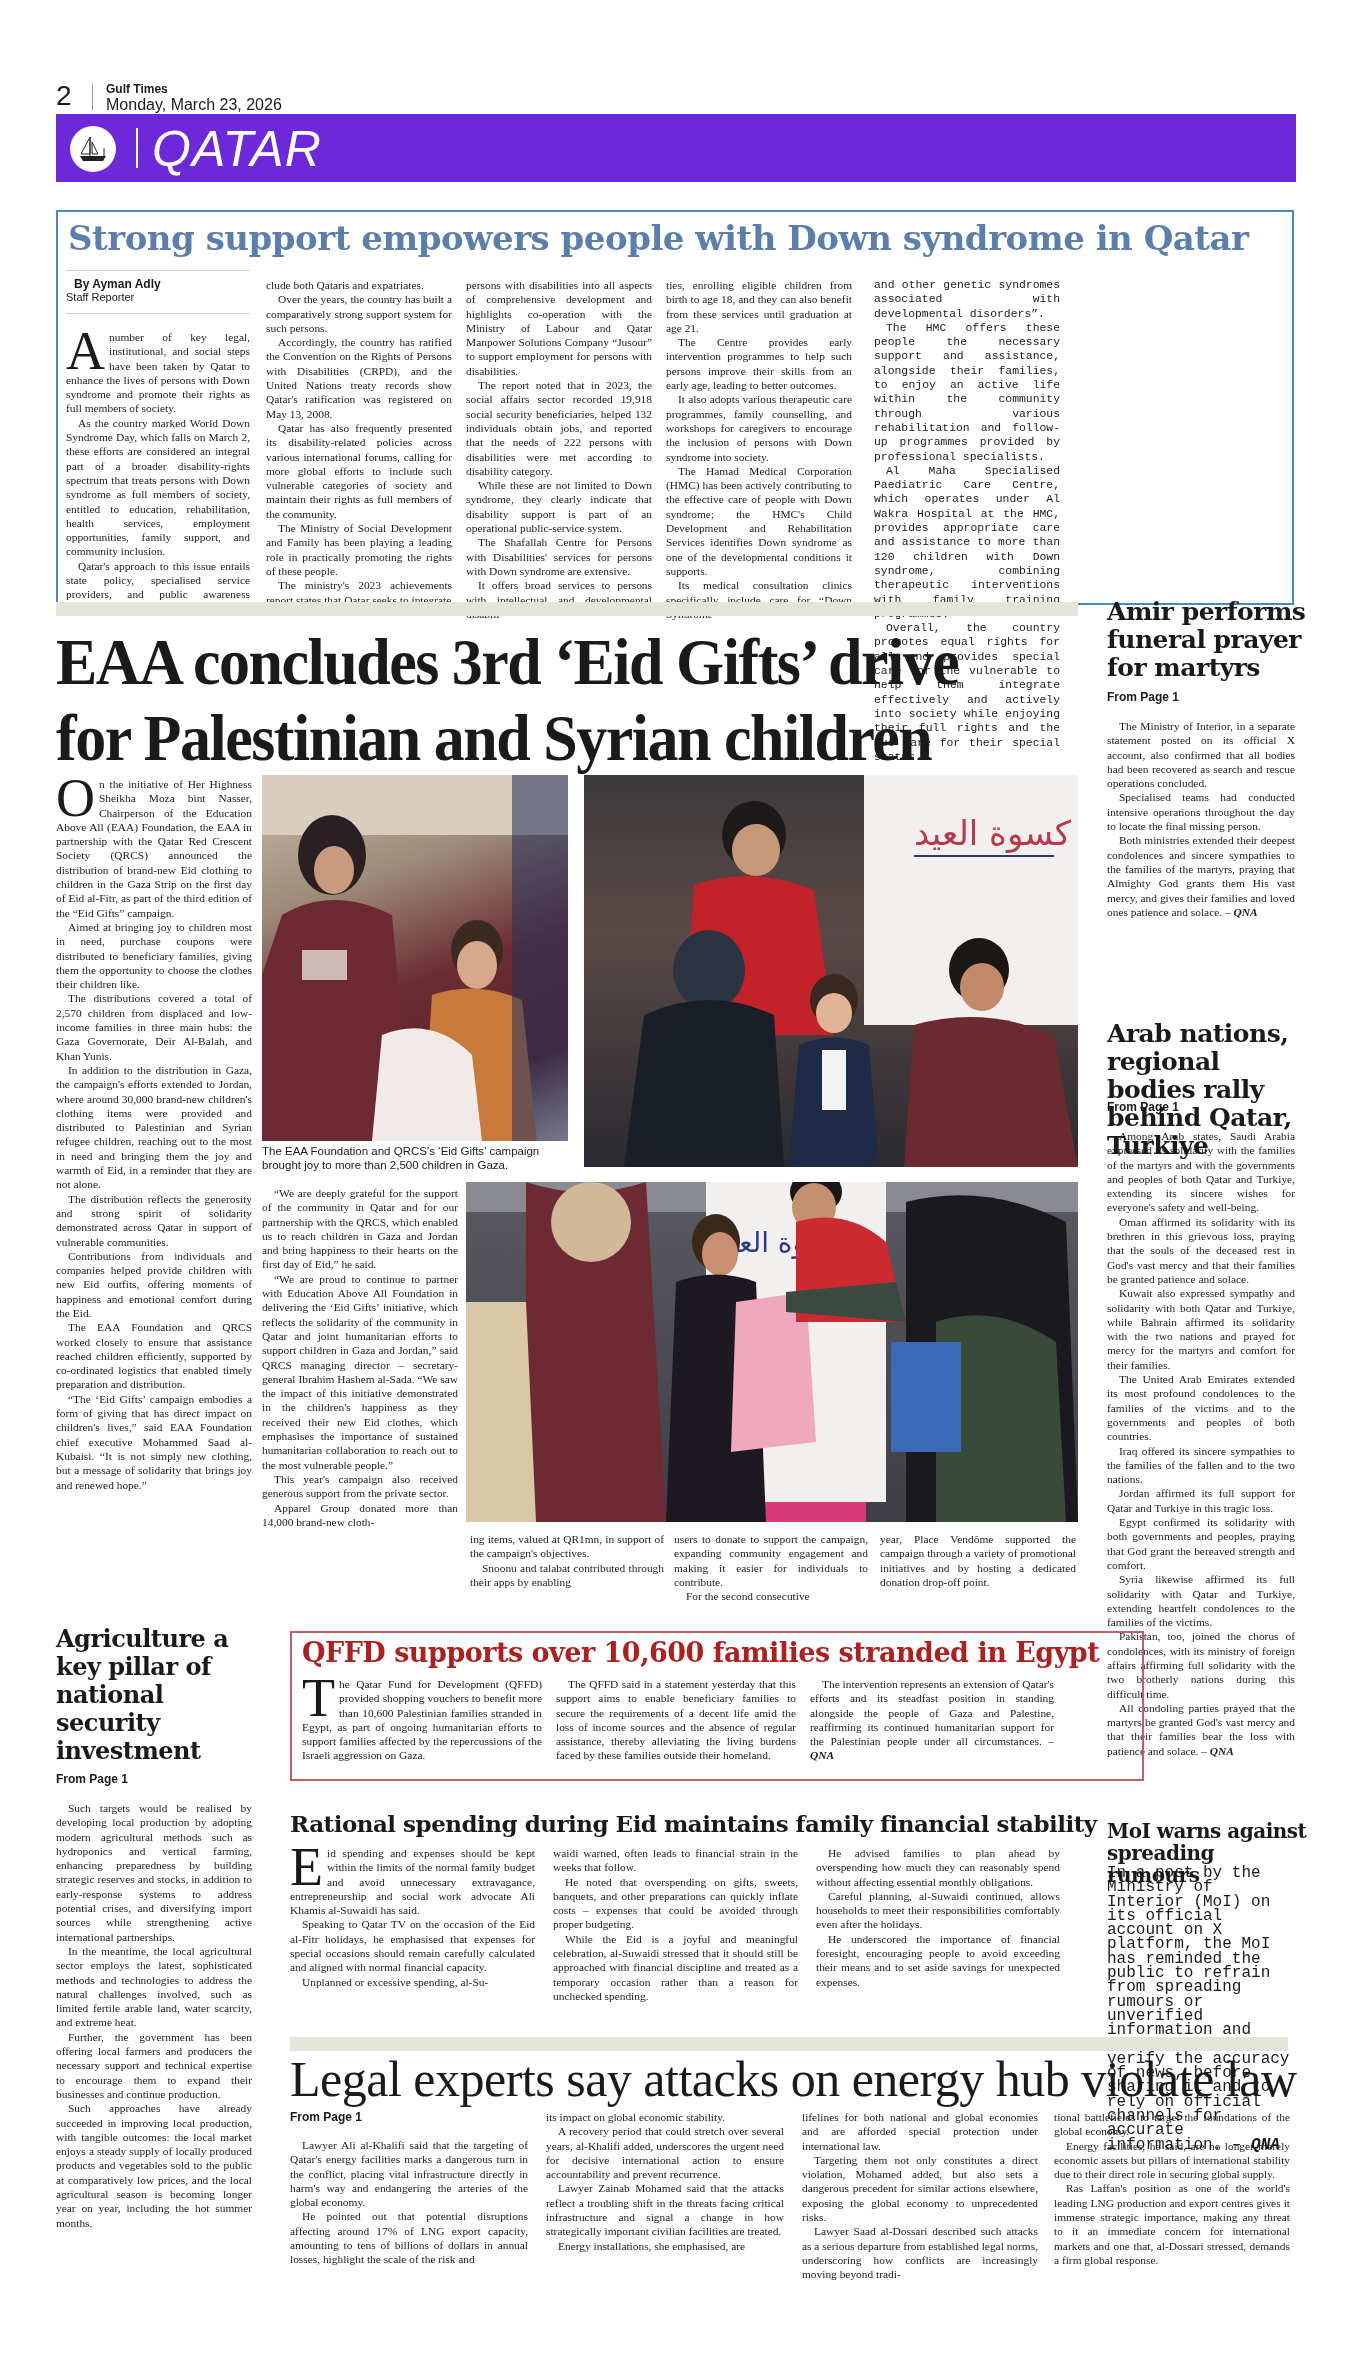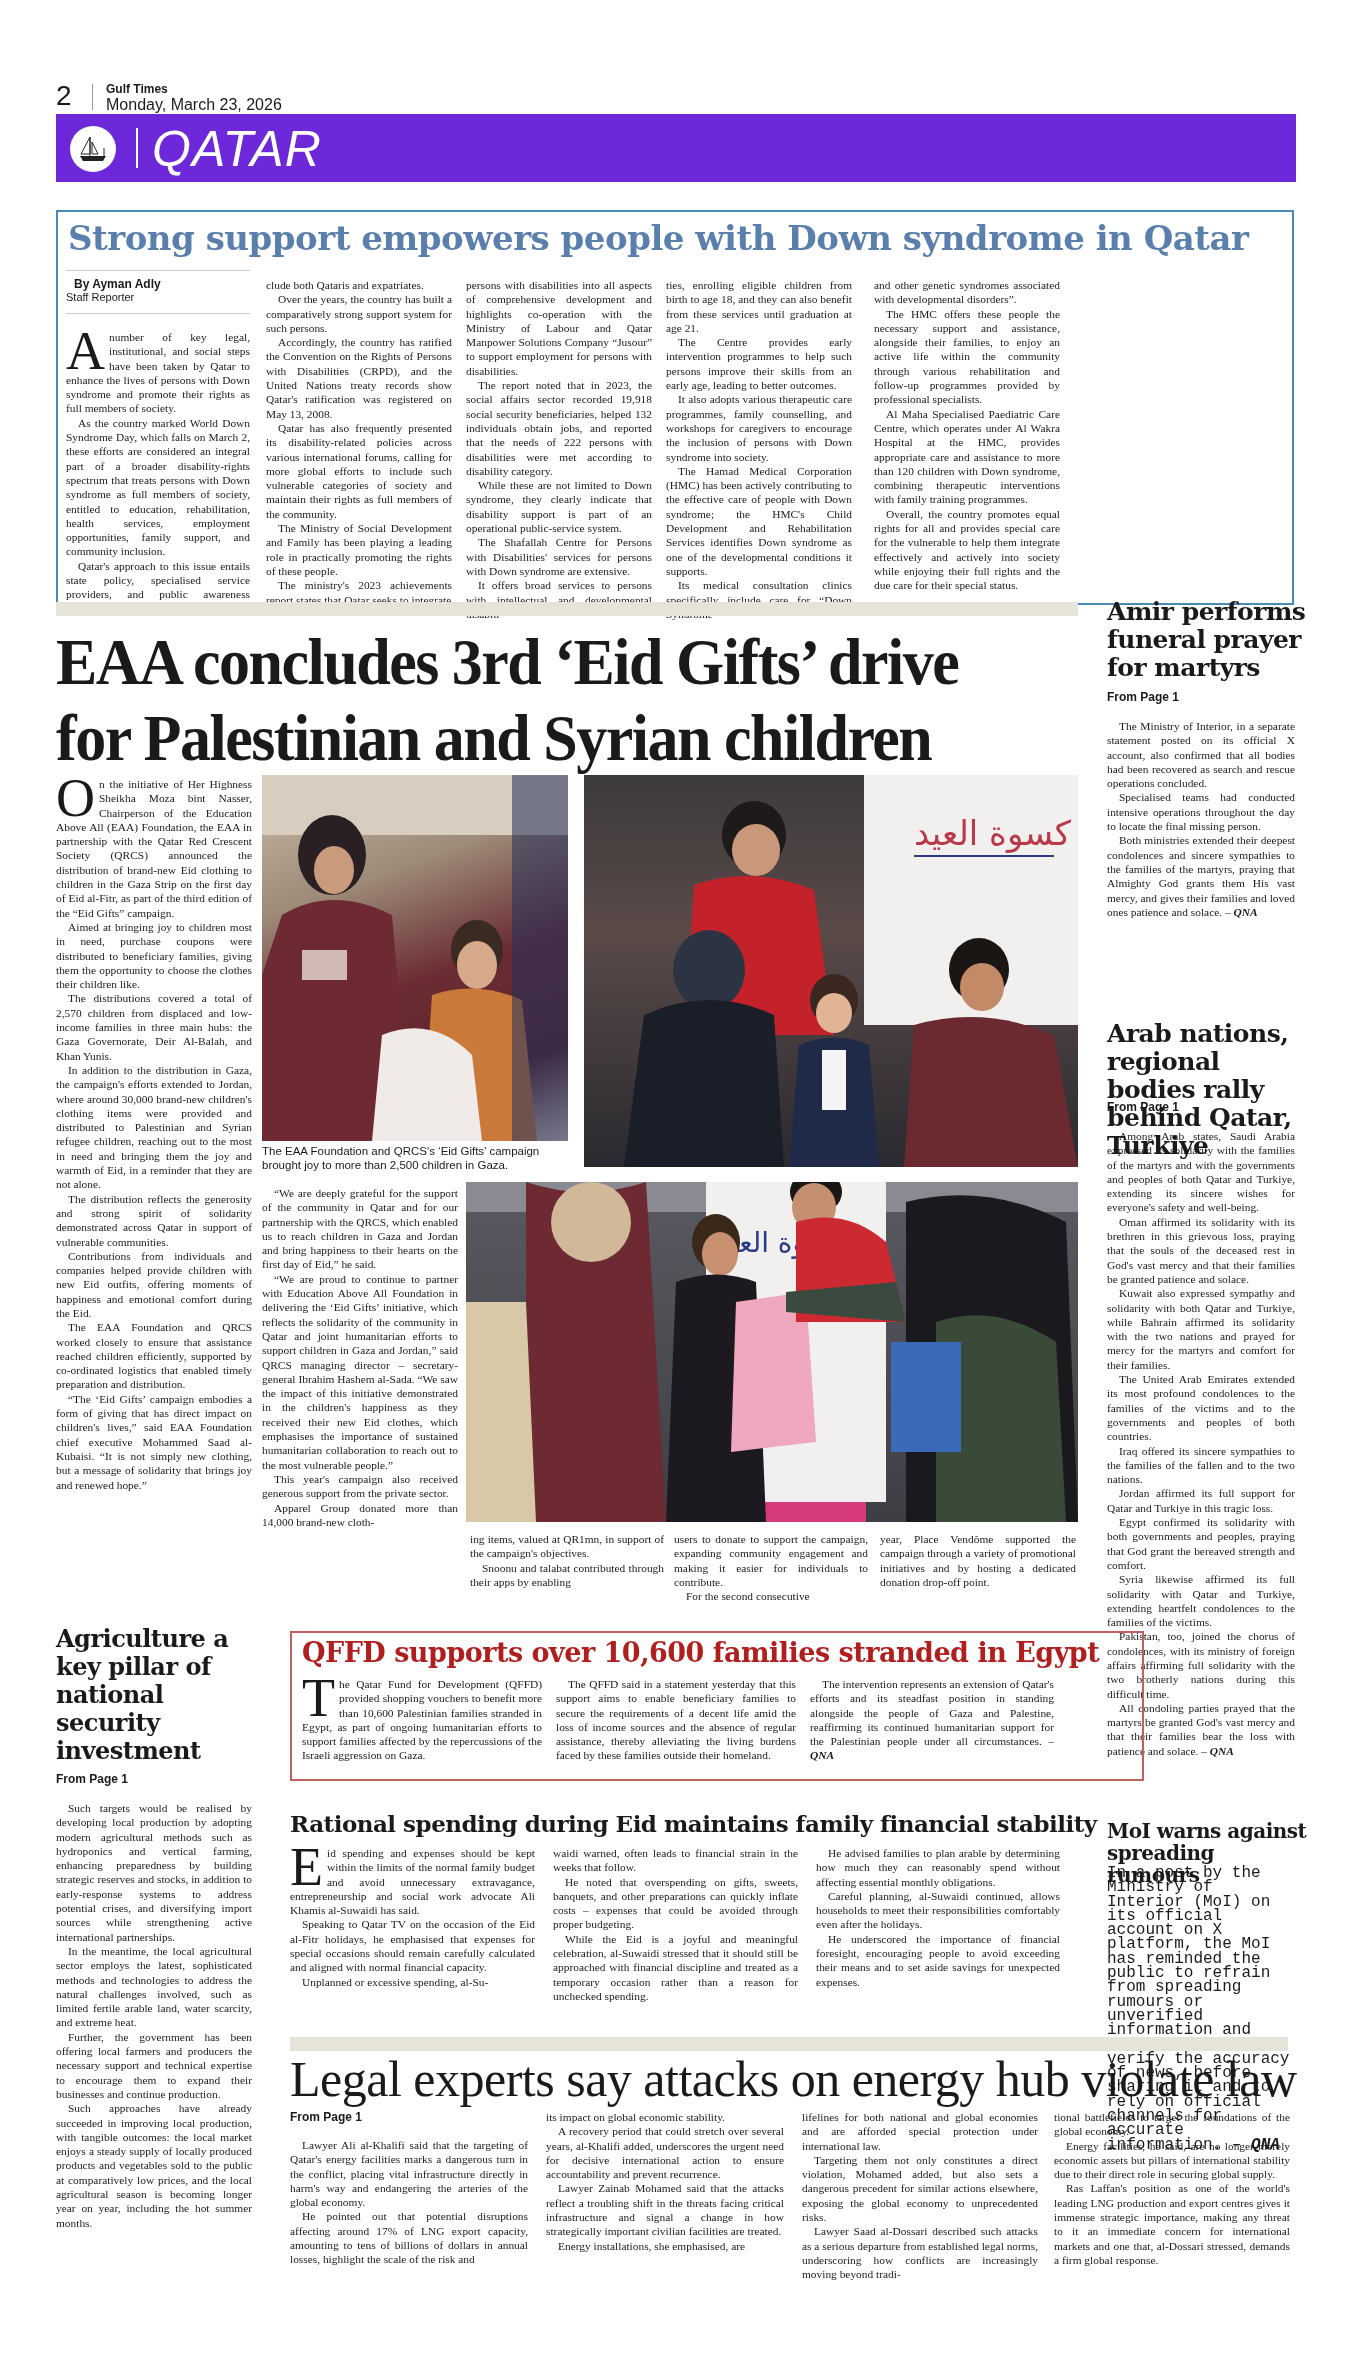--- a/index.html
+++ b/index.html
@@ -99,21 +99,21 @@
     <p>The Shafallah Centre for Persons with Disabilities' services for persons with Down syndrome are extensive.</p>
     <p>It offers broad services to persons with intellectual and developmental disabili-</p>
   </div>
   <div class="abs col" style="left:608px; top:66px; width:186px;">
     <p class="noind">ties, enrolling eligible children from birth to age 18, and they can also benefit from these services until graduation at age 21.</p>
     <p>The Centre provides early intervention programmes to help such persons improve their skills from an early age, leading to better outcomes.</p>
     <p>It also adopts various therapeutic care programmes, family counselling, and workshops for caregivers to encourage the inclusion of persons with Down syndrome into society.</p>
     <p>The Hamad Medical Corporation (HMC) has been actively contributing to the effective care of people with Down syndrome; the HMC's Child Development and Rehabilitation Services identifies Down syndrome as one of the developmental conditions it supports.</p>
     <p>Its medical consultation clinics specifically include care for “Down Syndrome</p>
   </div>
-  <div class="abs col" style="left:816px; top:66px; width:186px;">
+  <div class="abs col" style="left:816px; top:66px; width:186px;font-family:Liberation Mono, monospace;">
     <p class="noind">and other genetic syndromes associated with developmental disorders”.</p>
     <p>The HMC offers these people the necessary support and assistance, alongside their families, to enjoy an active life within the community through various rehabilitation and follow-up programmes provided by professional specialists.</p>
     <p>Al Maha Specialised Paediatric Care Centre, which operates under Al Wakra Hospital at the HMC, provides appropriate care and assistance to more than 120 children with Down syndrome, combining therapeutic interventions with family training programmes.</p>
     <p>Overall, the country promotes equal rights for all and provides special care for the vulnerable to help them integrate effectively and actively into society while enjoying their full rights and the due care for their special status.</p>
   </div>
 </div>
 
 <div class="abs gray-bar" style="left:56px; top:602px; width:1022px;"></div>
 <div class="abs eaa-headline">
   <div>EAA concludes 3rd ‘Eid Gifts’ drive</div>
@@ -264,21 +264,21 @@
   <p class="noind"><span class="dropcap">E</span><span>id spending and expenses should be kept within the limits of the normal family budget and avoid unnecessary extravagance, entrepreneurship and social work advocate Ali Khamis al-Suwaidi has said.</span></p>
   <p>Speaking to Qatar TV on the occasion of the Eid al-Fitr holidays, he emphasised that expenses for special occasions should remain carefully calculated and aligned with normal financial capacity.</p>
   <p>Unplanned or excessive spending, al-Su-</p>
 </div>
 <div class="abs col" style="left:553px; top:1846px; width:245px;">
   <p class="noind">waidi warned, often leads to financial strain in the weeks that follow.</p>
   <p>He noted that overspending on gifts, sweets, banquets, and other preparations can quickly inflate costs – expenses that could be avoided through proper budgeting.</p>
   <p>While the Eid is a joyful and meaningful celebration, al-Suwaidi stressed that it should still be approached with financial discipline and treated as a temporary occasion rather than a reason for unchecked spending.</p>
 </div>
 <div class="abs col" style="left:816px; top:1846px; width:244px;">
-  <p>He advised families to plan arable by determining how much they can reasonably spend without affecting essential monthly obligations.</p>
+  <p>He advised families to plan ahead by overspending how much they can reasonably spend without affecting essential monthly obligations.</p>
   <p>Careful planning, al-Suwaidi continued, allows households to meet their responsibilities comfortably even after the holidays.</p>
   <p>He underscored the importance of financial foresight, encouraging people to avoid exceeding their means and to set aside savings for unexpected expenses.</p>
 </div>
 
 <div class="abs gray-bar" style="left:290px; top:2037px; width:998px;"></div>
 <div class="abs legal-headline">Legal experts say attacks on energy hub violate law</div>
 <div class="abs from-page" style="left:290px; top:2110px;">From Page 1</div>
 <div class="abs col" style="left:290px; top:2138px; width:238px;">
   <p>Lawyer Ali al-Khalifi said that the targeting of Qatar's energy facilities marks a dangerous turn in the conflict, placing vital infrastructure directly in harm's way and endangering the arteries of the global economy.</p>
   <p>He pointed out that potential disruptions affecting around 17% of LNG export capacity, amounting to tens of billions of dollars in annual losses, highlight the scale of the risk and</p>

